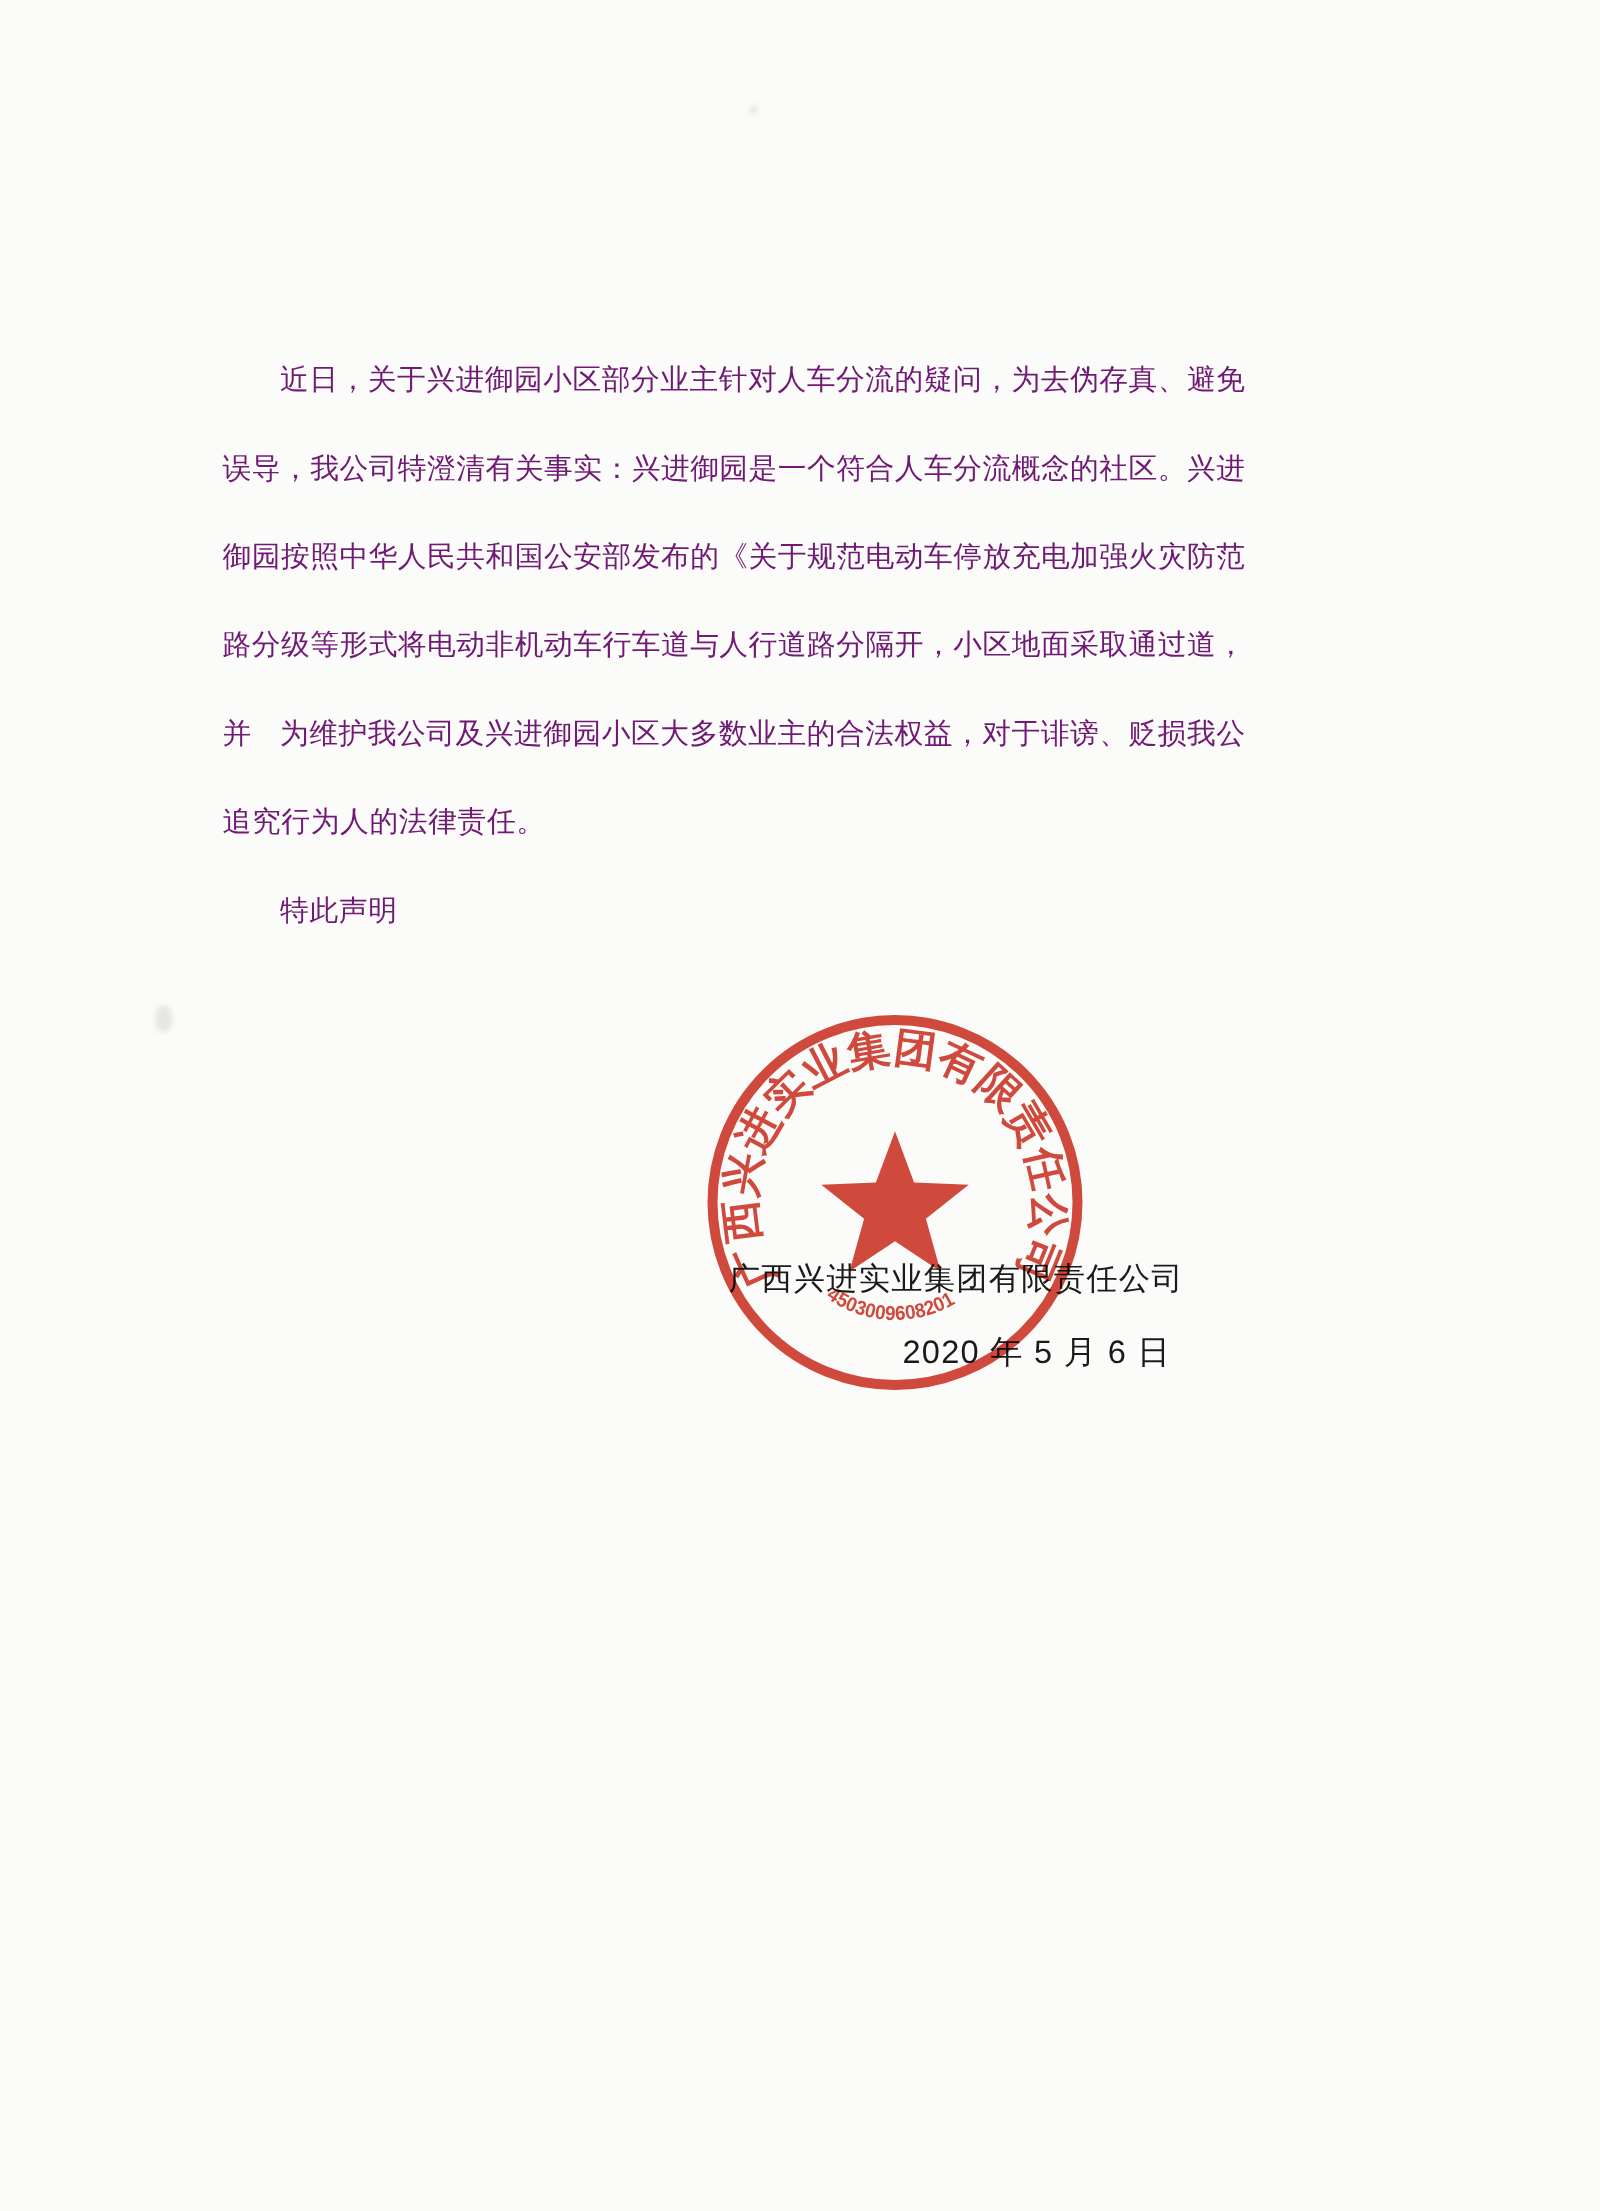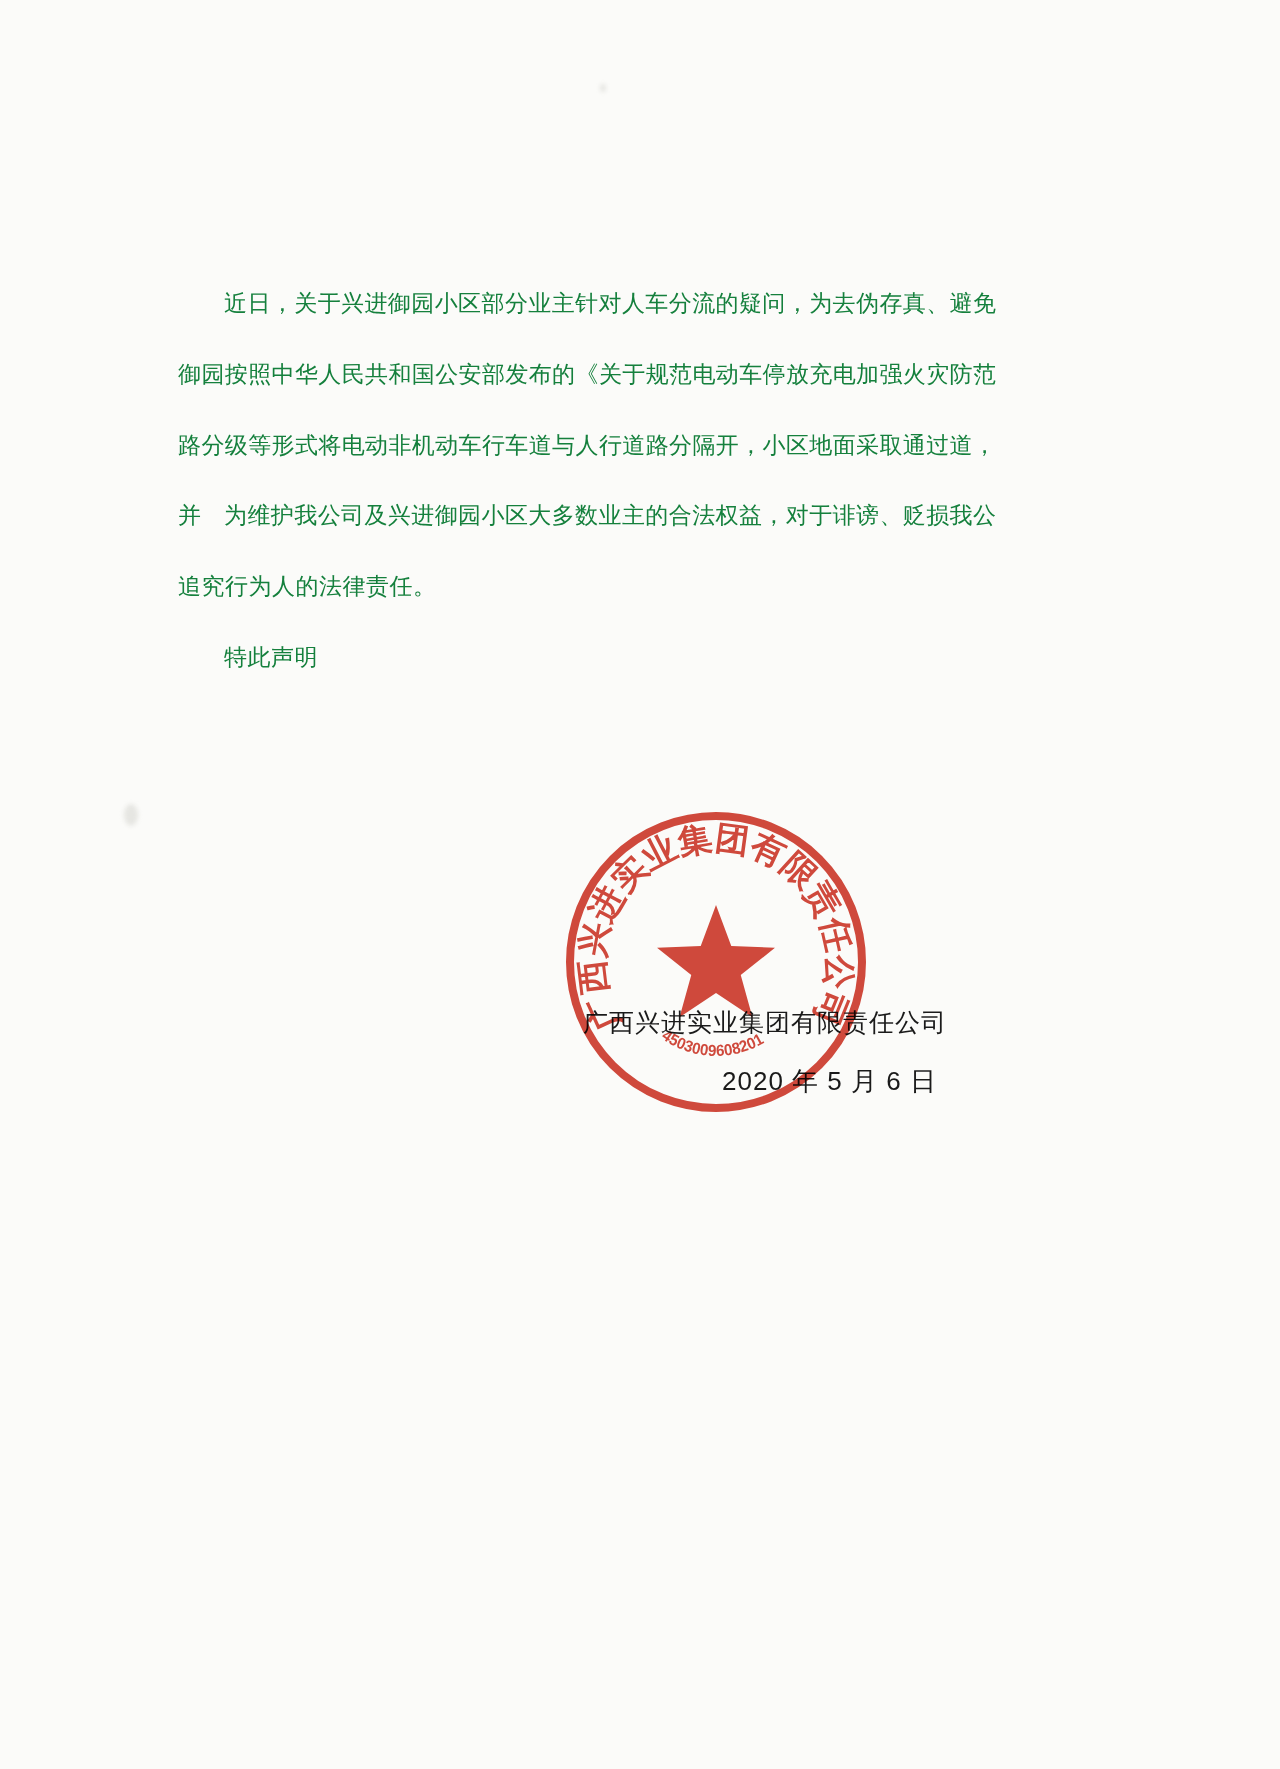--- a/index.html
+++ b/index.html
@@ -22,21 +22,21 @@
     font-size:41px;
     font-weight:bold;
     letter-spacing:2px;
     color:#111;
   }
   .body-text{
     position:absolute;
     top:268px; left:178px;
     width:818px;
     font-size:23px;
-    color:#15803d;
+    color:#701a75;
   }
   .line{
     display:block;
     height:70.8px;
     line-height:70.8px;
     white-space:nowrap;
     letter-spacing:0.5px;
   }
   .line.j{
     white-space:normal;
@@ -86,20 +86,21 @@
 <body>
 
 <div class="page">
 
   <div class="speck s1"></div>
   <div class="speck s2"></div>
 
 
   <div class="body-text">
     <span class="line j indent">近日，关于兴进御园小区部分业主针对人车分流的疑问，为去伪存真、避免</span>
+    <span class="line j">误导，我公司特澄清有关事实：兴进御园是一个符合人车分流概念的社区。兴进</span>
     <span class="line j">御园按照中华人民共和国公安部发布的《关于规范电动车停放充电加强火灾防范</span>
     <span class="line j">路分级等形式将电动非机动车行车道与人行道路分隔开，小区地面采取通过道，并</span>
     <span class="line j indent">为维护我公司及兴进御园小区大多数业主的合法权益，对于诽谤、贬损我公</span>
     <span class="line">追究行为人的法律责任。</span>
     <span class="line indent">特此声明</span>
   </div>
 
   <div class="sig-company">广西兴进实业集团有限责任公司</div>
   <div class="sig-date">2020 年 5 月 6 日</div>
 

